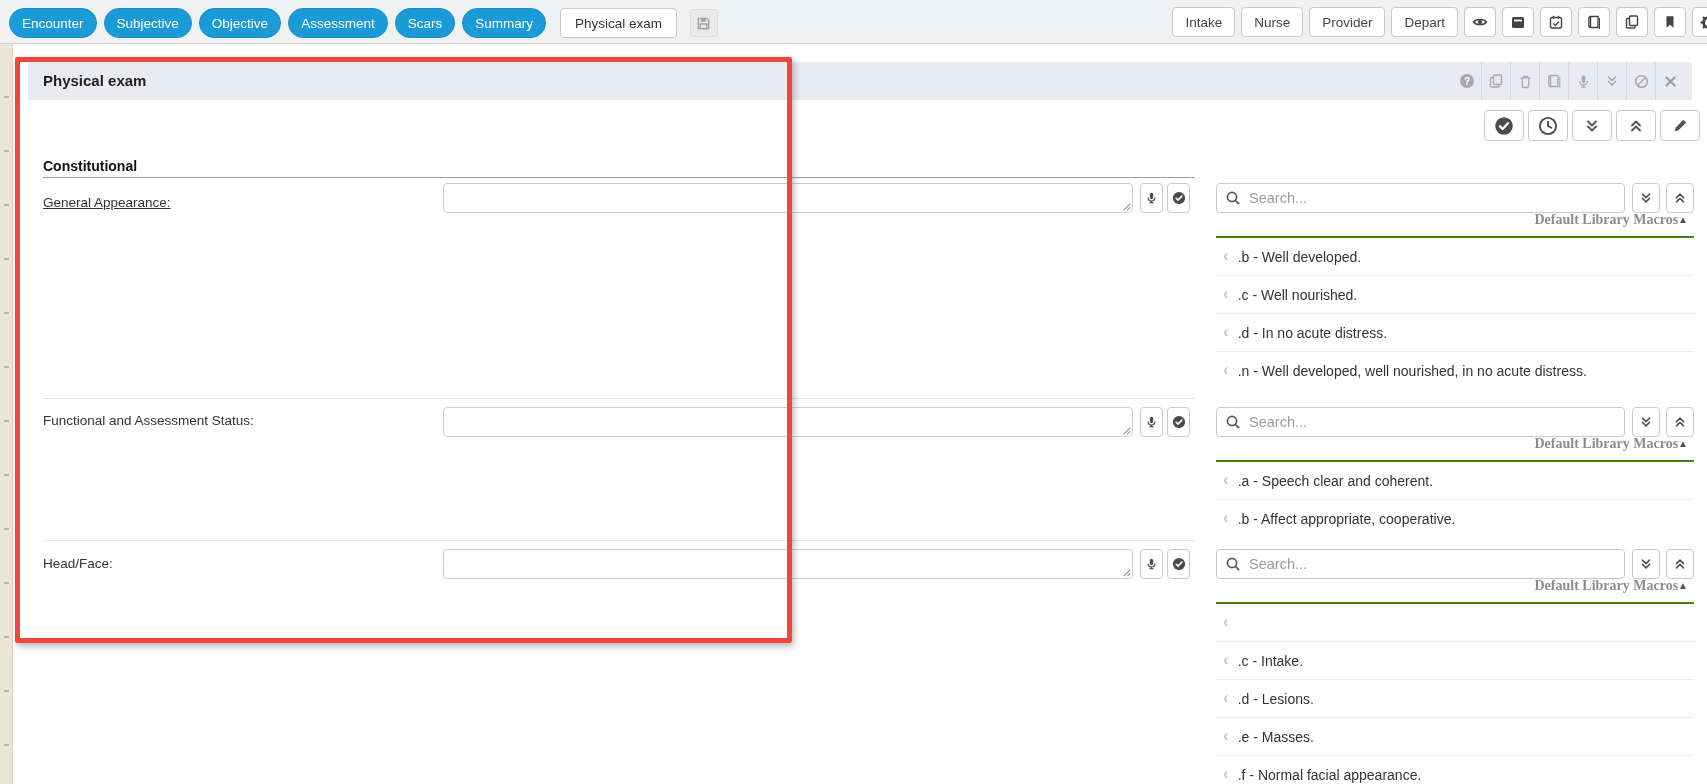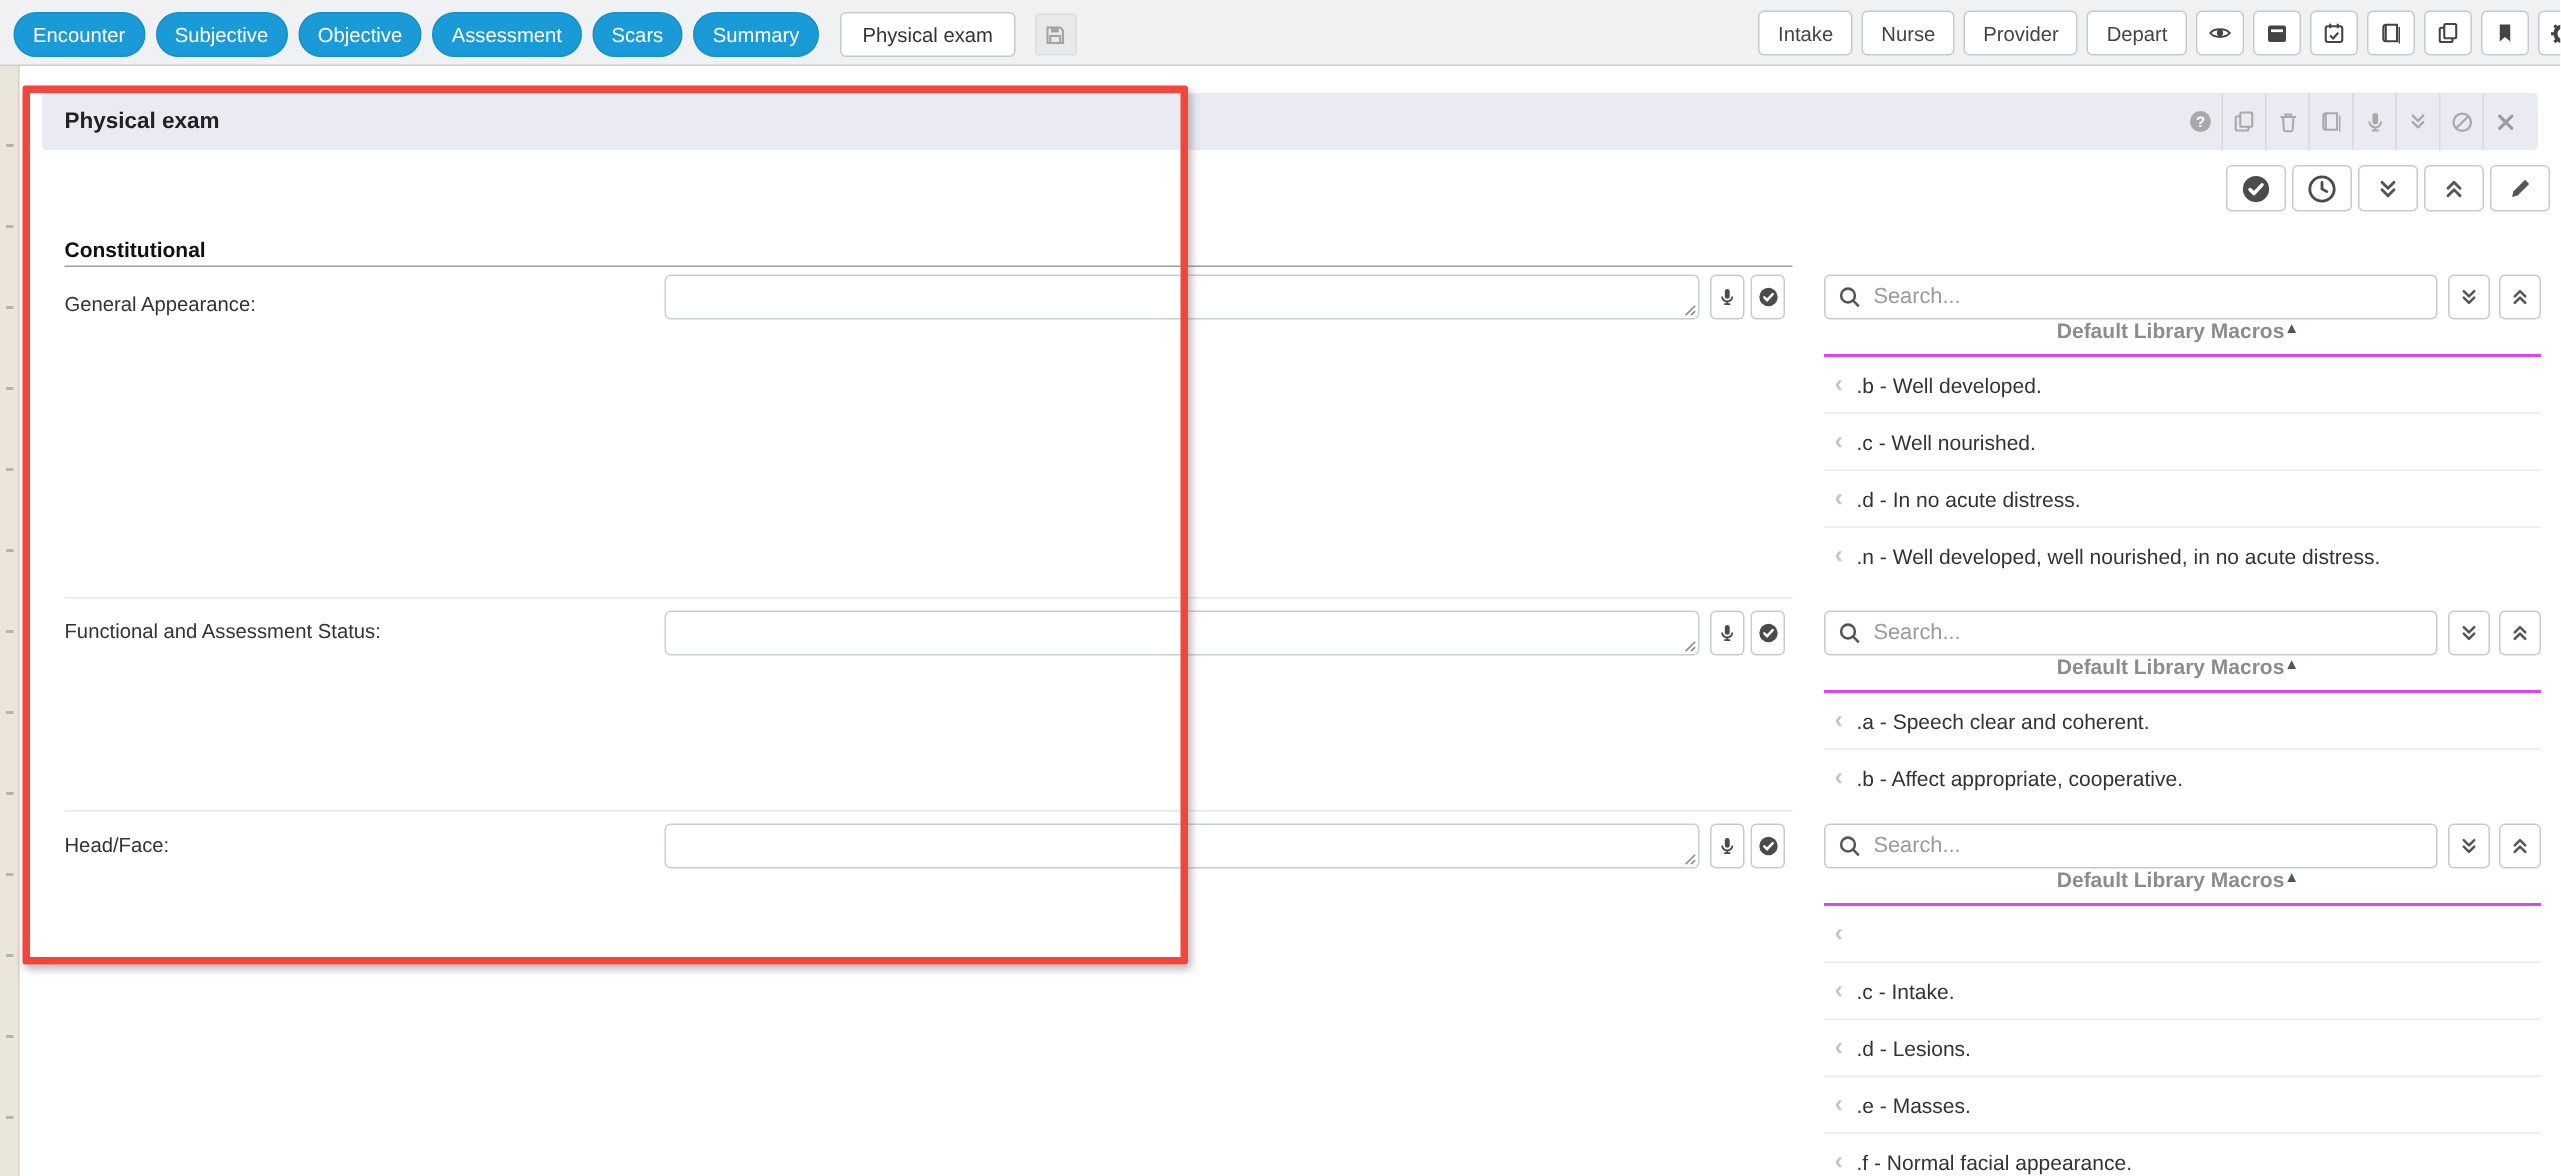--- a/index.html
+++ b/index.html
@@ -59,22 +59,22 @@
   .mp-bar{position:absolute;left:0;top:0;width:7px;background:#1b9cd9;}
   .mp-c{margin-left:14px;width:478px;position:relative;}
   .search-wrap{position:relative;height:20px;}
   input.search{width:409px;height:30px;box-sizing:border-box;border:1px solid #c9c9c9;border-radius:4px;
                padding:0 8px 0 32px;font-family:"Liberation Sans",sans-serif;font-size:14.5px;color:#444;outline:none;}
   input.search::placeholder{color:#9a9a9a;}
   .search-ico{position:absolute;left:9px;top:7px;pointer-events:none;}
   .sch-btn{position:absolute;top:0;width:28px;height:30px;background:#fff;border:1px solid #c9c9c9;
            border-radius:4px;display:flex;align-items:center;justify-content:center;box-sizing:border-box;}
   .sch-dn{right:34px;} .sch-up{right:0;}
-  .dlm{height:35px;display:flex;align-items:center;justify-content:center;
-       border-bottom:2px solid #d946ef;box-sizing:border-box;padding-right:6px;}
+  .dlm{height:35px;display:flex;align-items:center;justify-content:flex-end;
+       border-bottom:2px solid #4d7c0f;box-sizing:border-box;padding-right:6px;font-family:Liberation Serif, serif;}
   .dlm-t{font-size:14px;font-weight:bold;color:#8c8c8c;}
   .tri{font-size:10px;color:#4d565e;cursor:pointer;line-height:1;}
   .mi{height:37px;display:flex;align-items:center;font-size:14px;color:#333;border-top:1px solid #ebebeb;cursor:pointer;}
   .mi.first{border-top:none;}
   .chev{font-size:17px;color:#c6c6c6;margin:0 9px 2px 7px;font-weight:bold;}
 
   
   .annot{position:absolute;left:15px;top:57px;width:777px;height:586px;box-sizing:border-box;
          border:5px solid #f2463d;border-radius:2px;z-index:40;pointer-events:none;
          box-shadow:2px 3px 6px rgba(90,90,90,.45);}
@@ -305,21 +305,21 @@
         <svg width="17" height="17" viewBox="0 0 16 16">
           <path d="M2.5 13.5 l1 -3.6 7.2 -7.2 2.6 2.6 -7.2 7.2 z" fill="#555"></path>
         </svg>
       </span>
     </div>
   </div>
 
   <div class="sec-head">Constitutional</div>
   <div class="sec-line"></div>
 
-  <div class="flabel" style="top:195px;">General Appearance:</div>
+  <div class="flabel" style="top:195px;text-decoration:underline;">General Appearance:</div>
   <div class="ta-wrap" style="top:183px;">
     <textarea class="ta" value="" style=""></textarea>
     <span class="ta-grip">
       <svg width="9" height="9" viewBox="0 0 10 10" stroke="#8a8a8a" stroke-width="1.2">
         <line x1="2" y1="9" x2="9" y2="2"></line>
           <line x1="6" y1="9" x2="9" y2="6"></line>
       </svg>
     </span>
   </div>
   <div class="sbtn" style="left:1140px;top:183px;">

